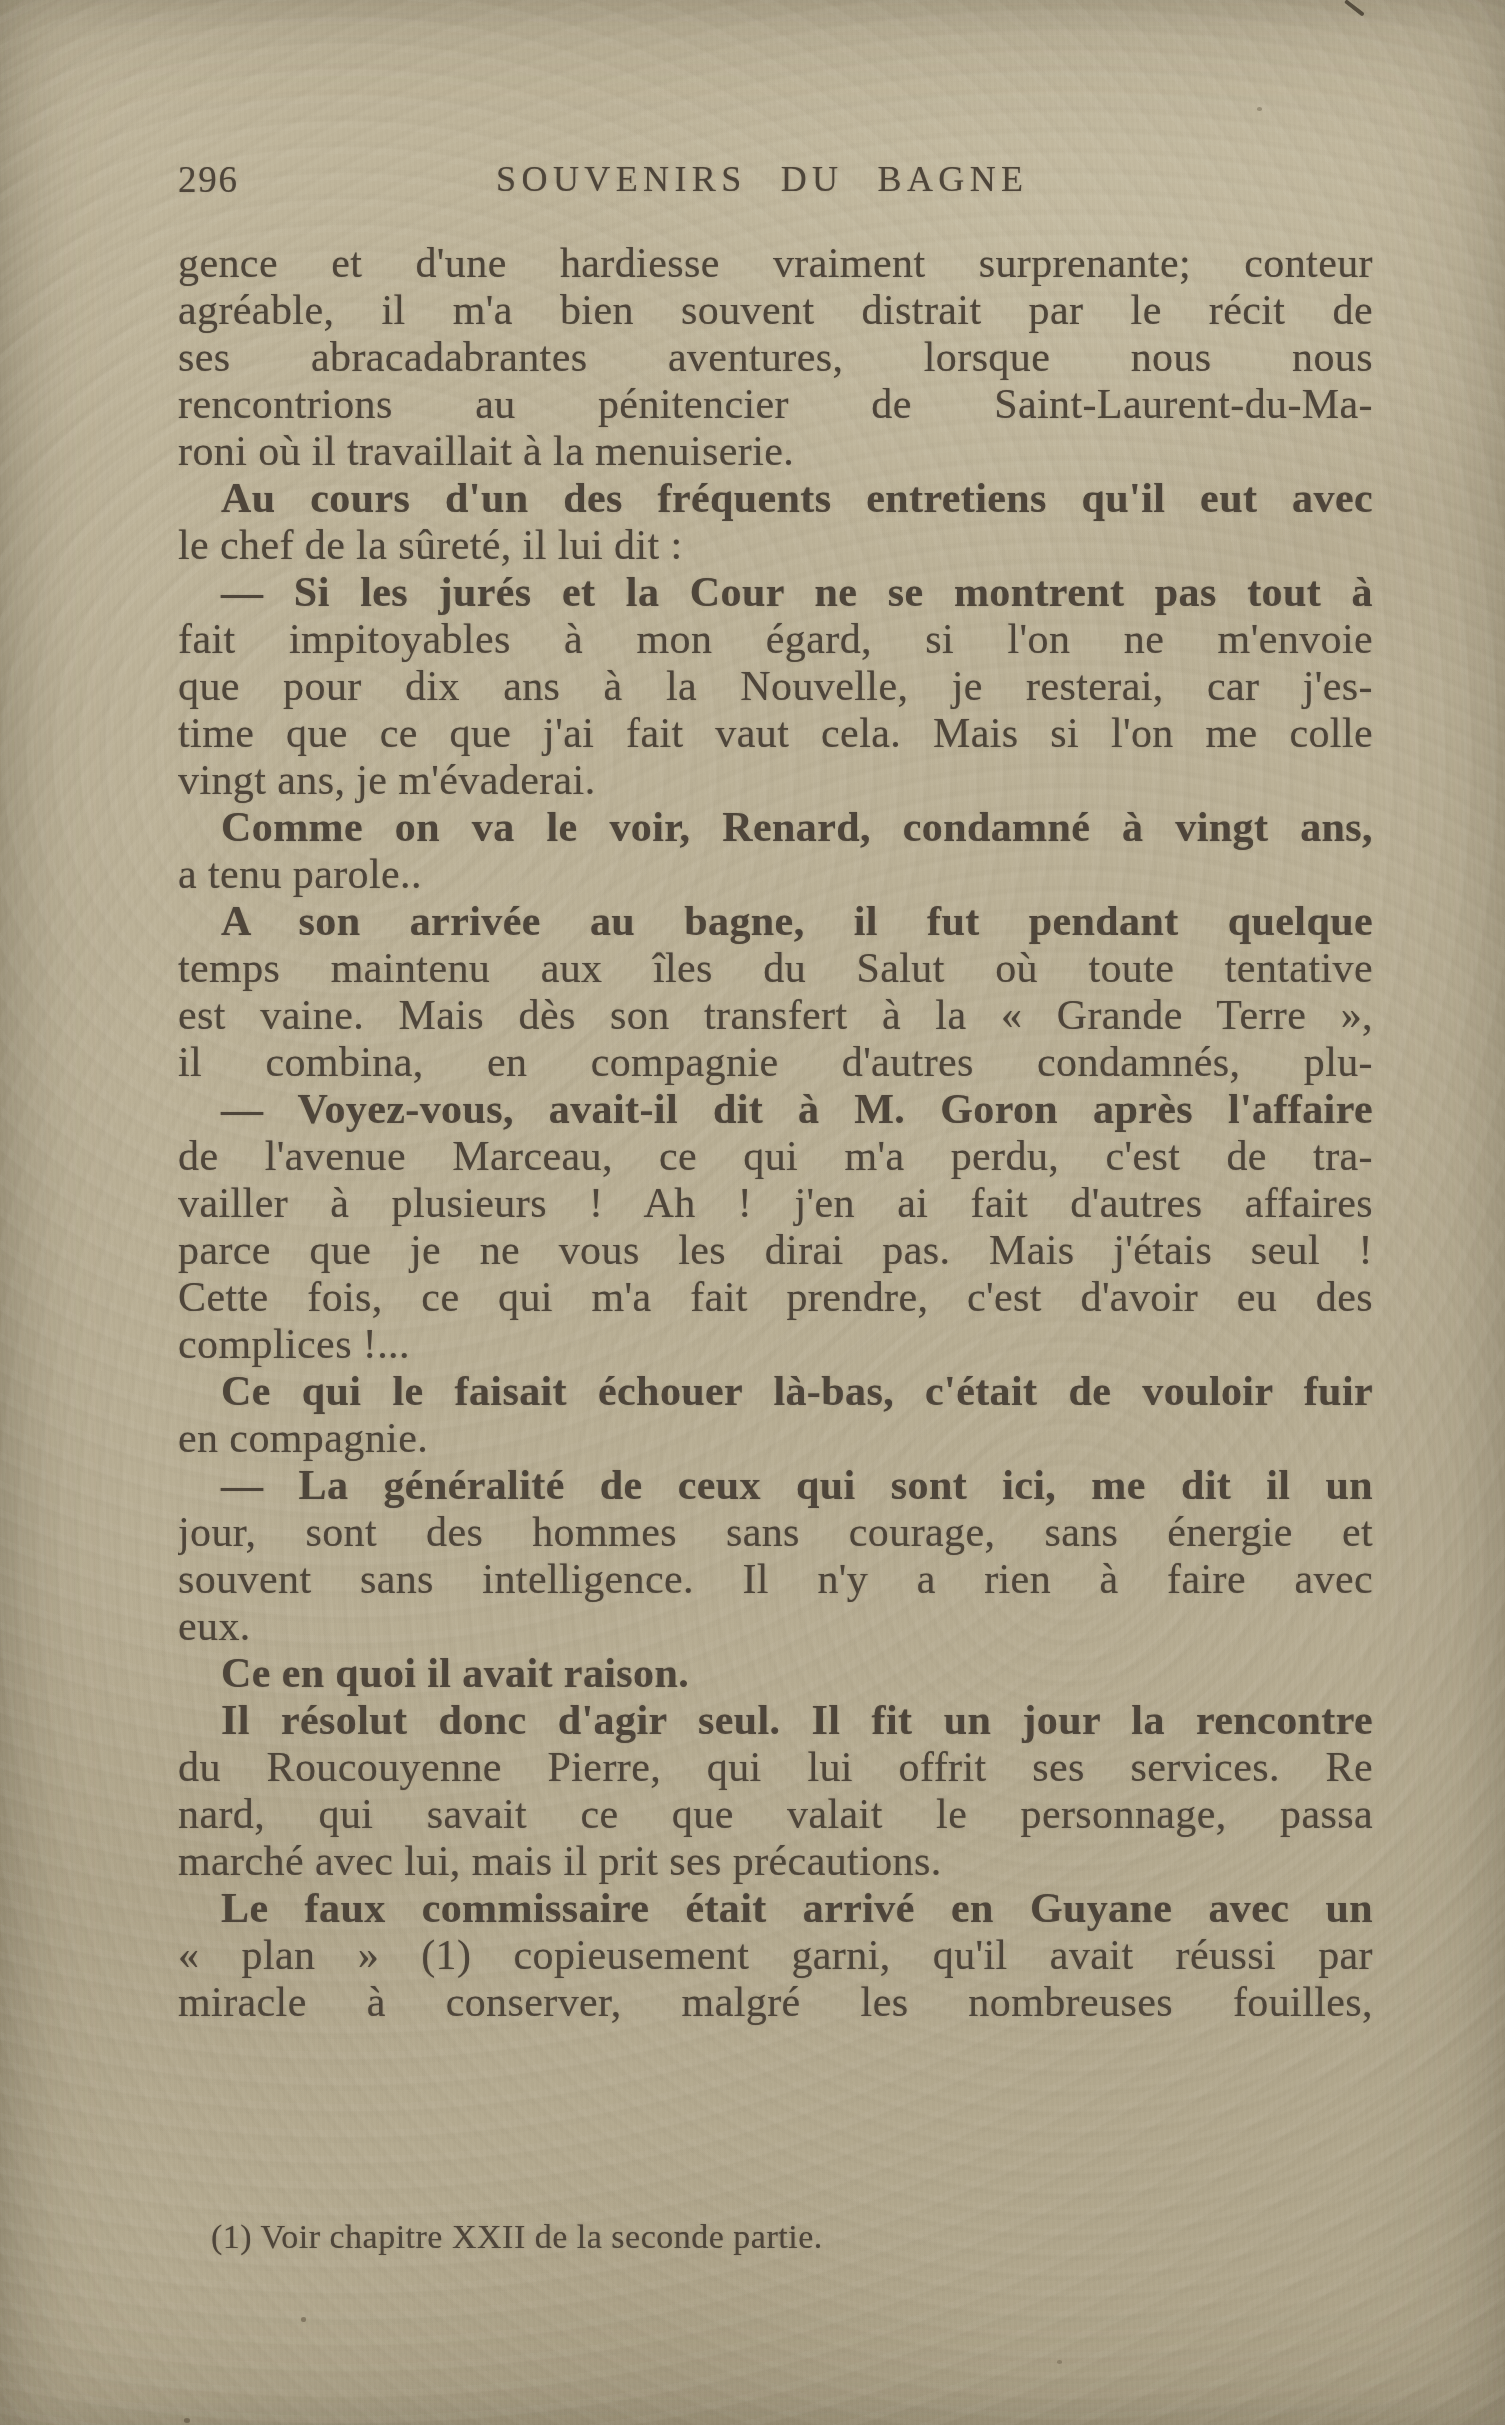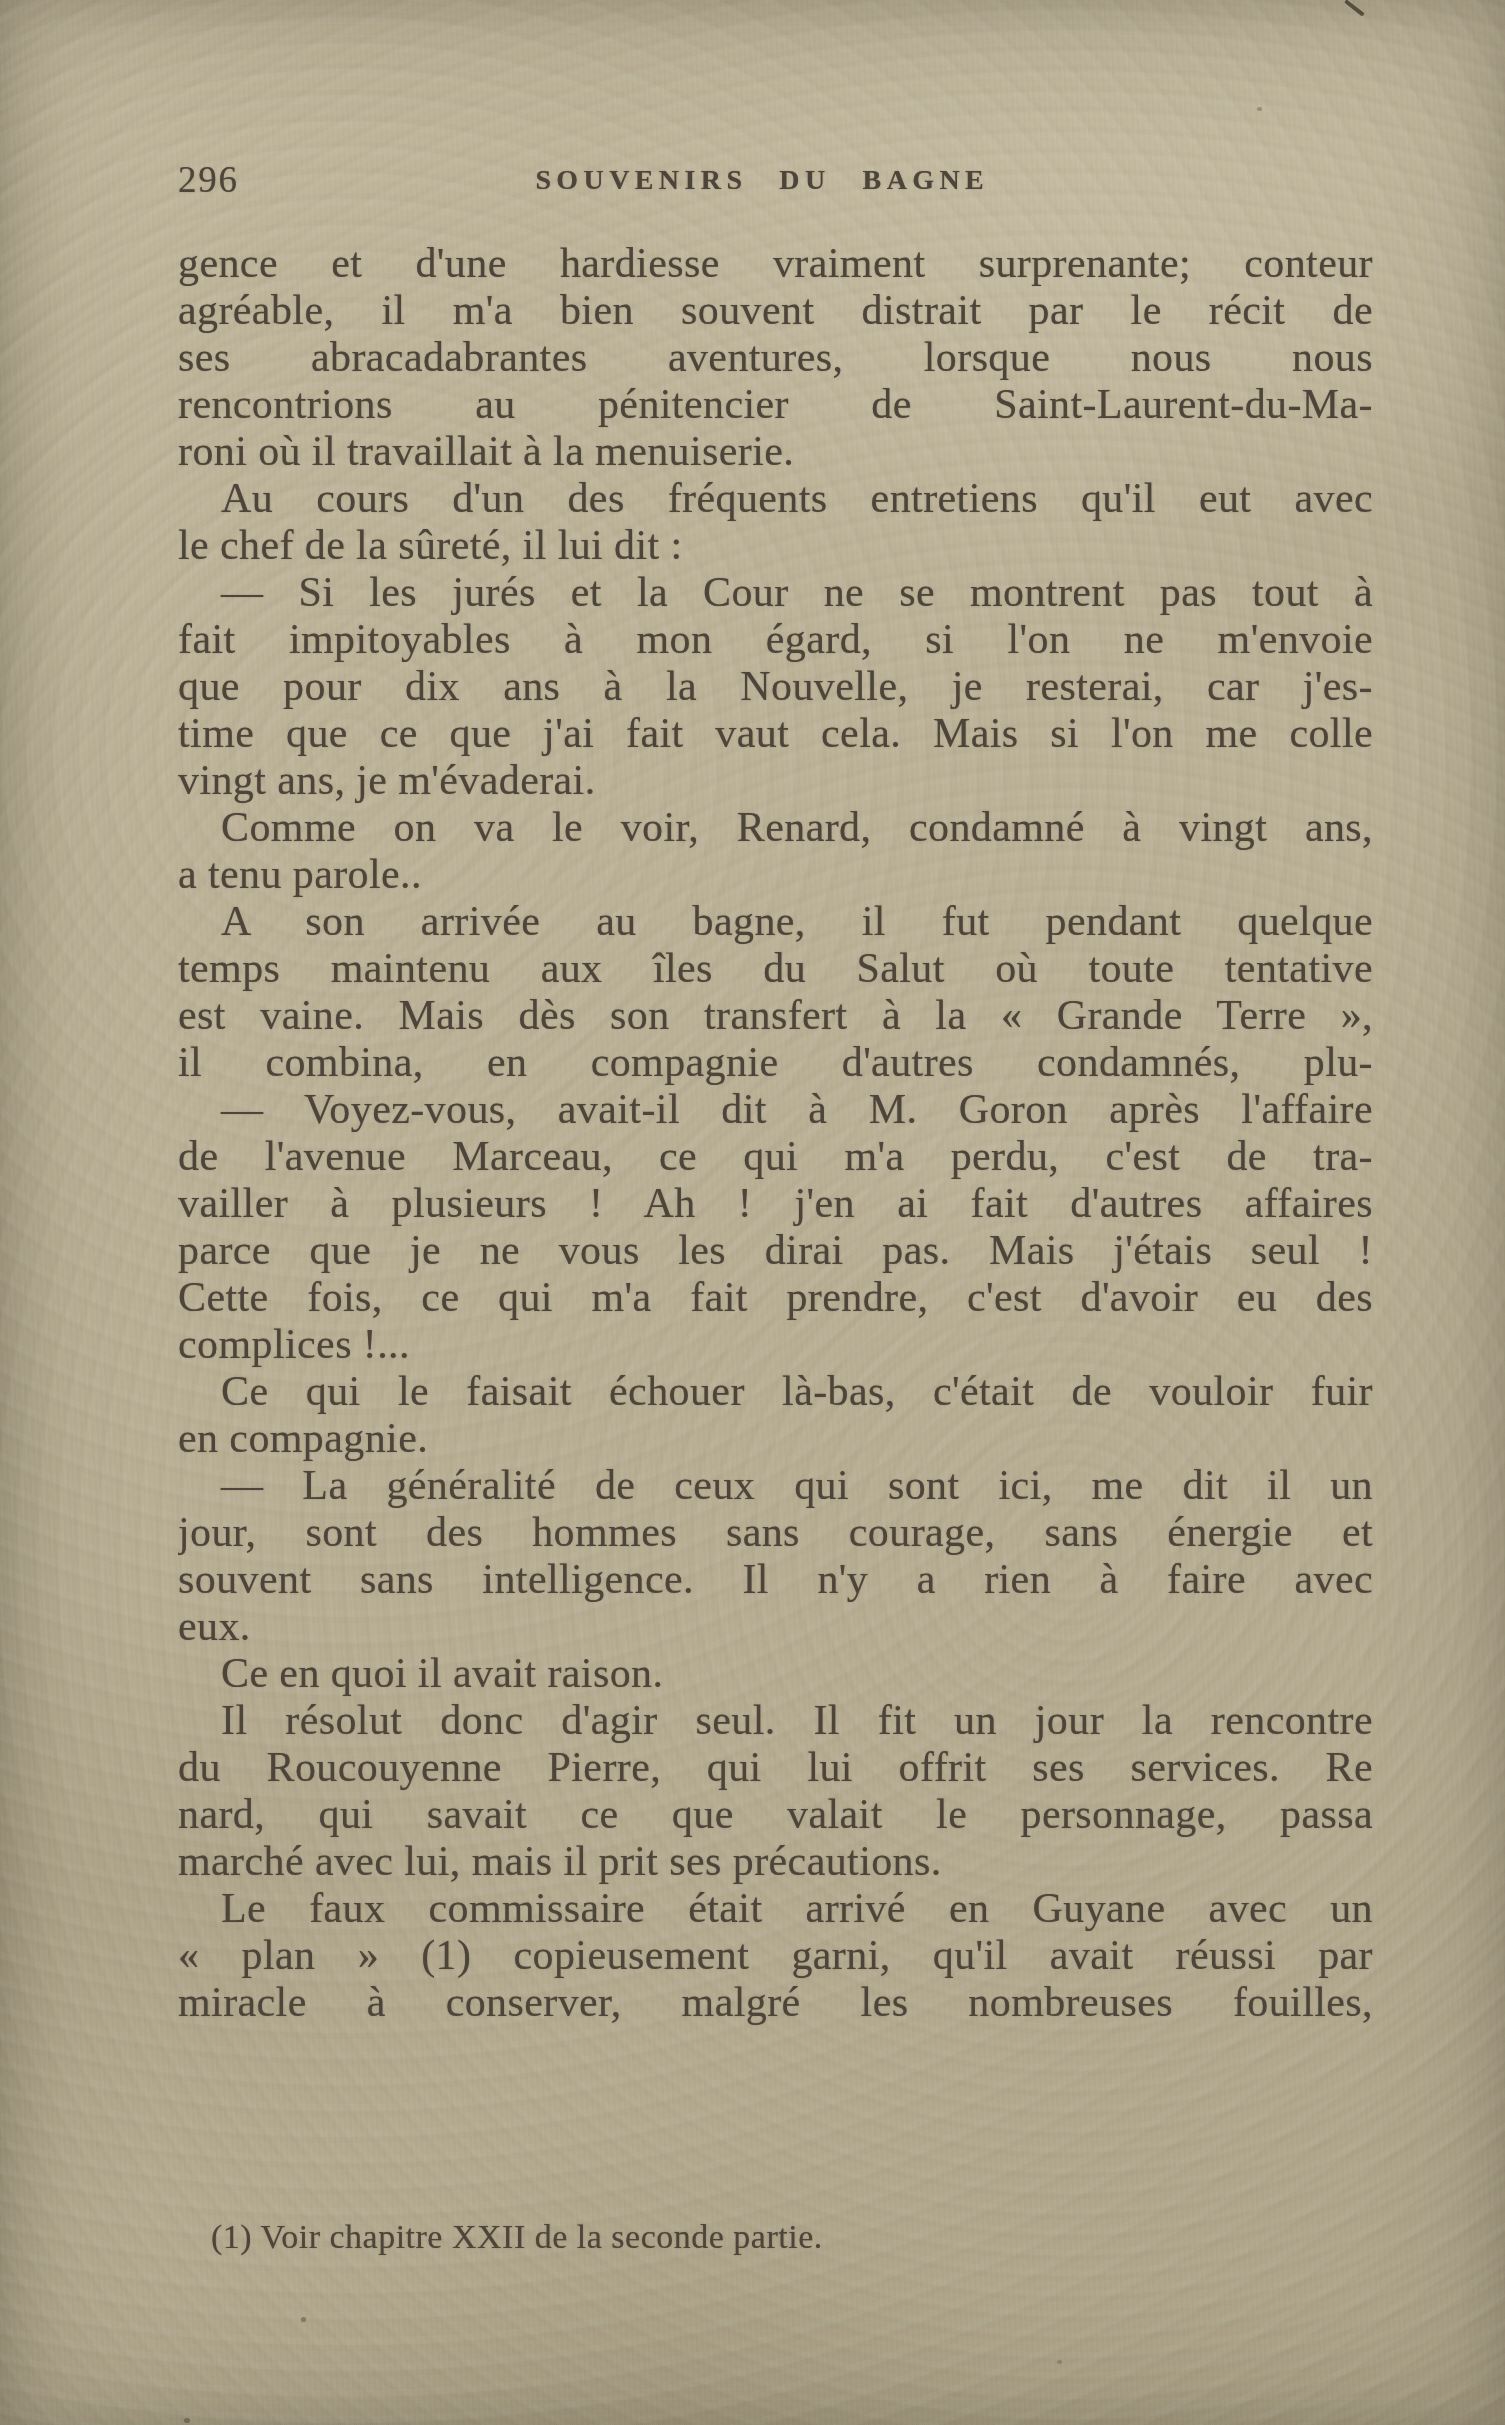--- a/index.html
+++ b/index.html
@@ -41,43 +41,42 @@
     left: 178px; top: 141px;
     font-size: 37px; line-height: 39px;
     letter-spacing: 1.8px;
   }
 
   .running-title {
     position: absolute;
     left: 0; top: 141px; width: 100%;
     padding-left: 19.6px; box-sizing: border-box;
     text-align: center;
-    font-size: 28px; line-height: 39px;
+    font-size: 36px; line-height: 39px;
     letter-spacing: 5.4px;
     word-spacing: 19.6px;
-    font-weight: bold;
   }
 
   .body-text {
     position: absolute;
     left: 178px; top: 221px;
     width: 1195px;
   }
 
   .line {
     font-size: 42px;
     line-height: 47px;
     height: 47px;
     overflow: hidden;
     letter-spacing: 0.4px;
     text-align: justify;
     text-align-last: justify;
   }
   .line.end    { text-align-last: left; }
-  .line.indent { text-indent: 43px; }
+  .line.indent { text-indent: 43px; font-weight: bold; }
 
   .footnote {
     position: absolute;
     left: 211px; top: 2197px;
     font-size: 34px; line-height: 41px;
     letter-spacing: 0.5px;
   }
 
   
   .speck { position: absolute; pointer-events: none; }

